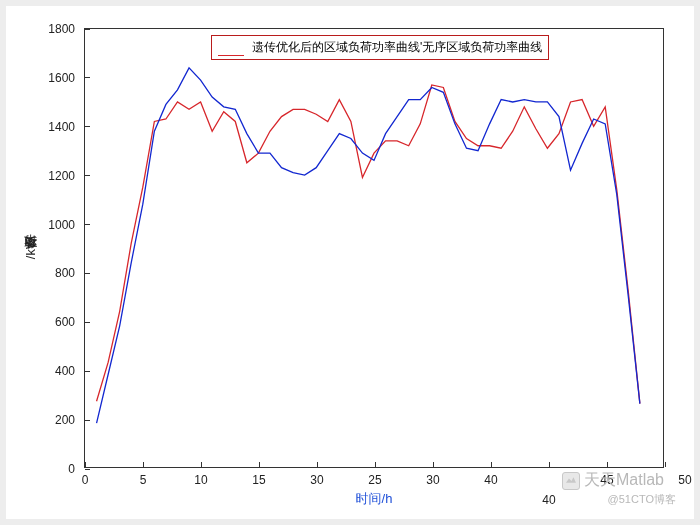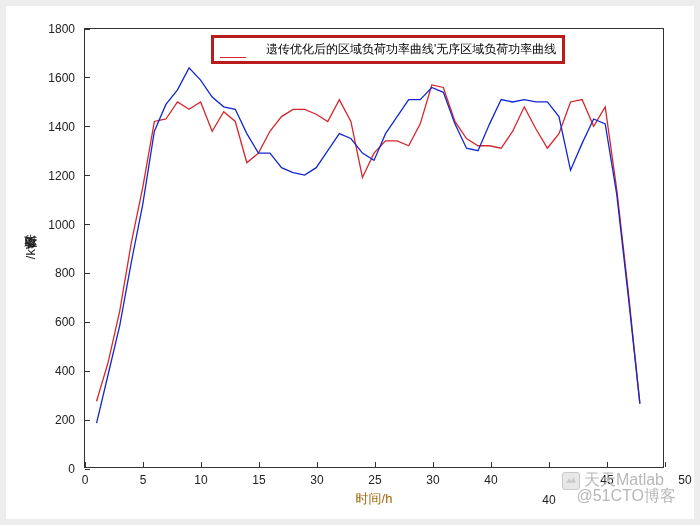--- a/index.html
+++ b/index.html
@@ -46,40 +46,40 @@
   .tick-y {
     position: absolute;
     font-size: 12px;
     color: #222;
     text-align: right;
     transform: translateY(-50%);
   }
   .xlabel {
     position: absolute;
     font-size: 13px;
-    color: #a16207;
+    color: #1d4ed8;
     transform: translateX(-50%);
   }
   .ylabel {
     position: absolute;
     font-size: 13px;
     color: #222;
     writing-mode: vertical-rl;
     transform: rotate(180deg) translateY(50%);
     transform-origin: center;
   }
   .legend {
     position: absolute;
     background: #ffffff;
-    border: 3px solid #b91c1c;
+    border: 1px solid #b91c1c;
     padding: 3px 6px;
     font-size: 12px;
     display: flex;
     align-items: flex-end;
-    gap: 20px;
+    gap: 8px;
   }
   .legend .swatch {
     width: 26px;
     height: 0;
     border-top: 1.2px solid;
   }
   .tickmark {
     position: absolute;
     background: #333;
   }
@@ -170,15 +170,15 @@
       <div class="tickmark" style="top: -0.5px; left: 0px; height: 1px; width: 5px;"></div>
       <div class="tick-y" style="top: 0px; left: -10px; width: 0px; direction: rtl;">1800</div>
     </div>
 
   <div class="xlabel" style="left:368px; top:484px;">时间/h</div>
   <div class="ylabel" style="left:16px; top:242px;">负荷功率/kW</div>
 
   <div class="watermark" style="right:30px; bottom:28px;">
     <span class="watermark-icon"></span><span>天天Matlab</span>
   </div>
-  <div class="watermark" style="right:18px; bottom:12px; font-size:16px;">@51CTO博客</div>
+  <div class="watermark" style="right:18px; bottom:12px; font-size:11px;">@51CTO博客</div>
 
 </div>
 
 </body></html>

